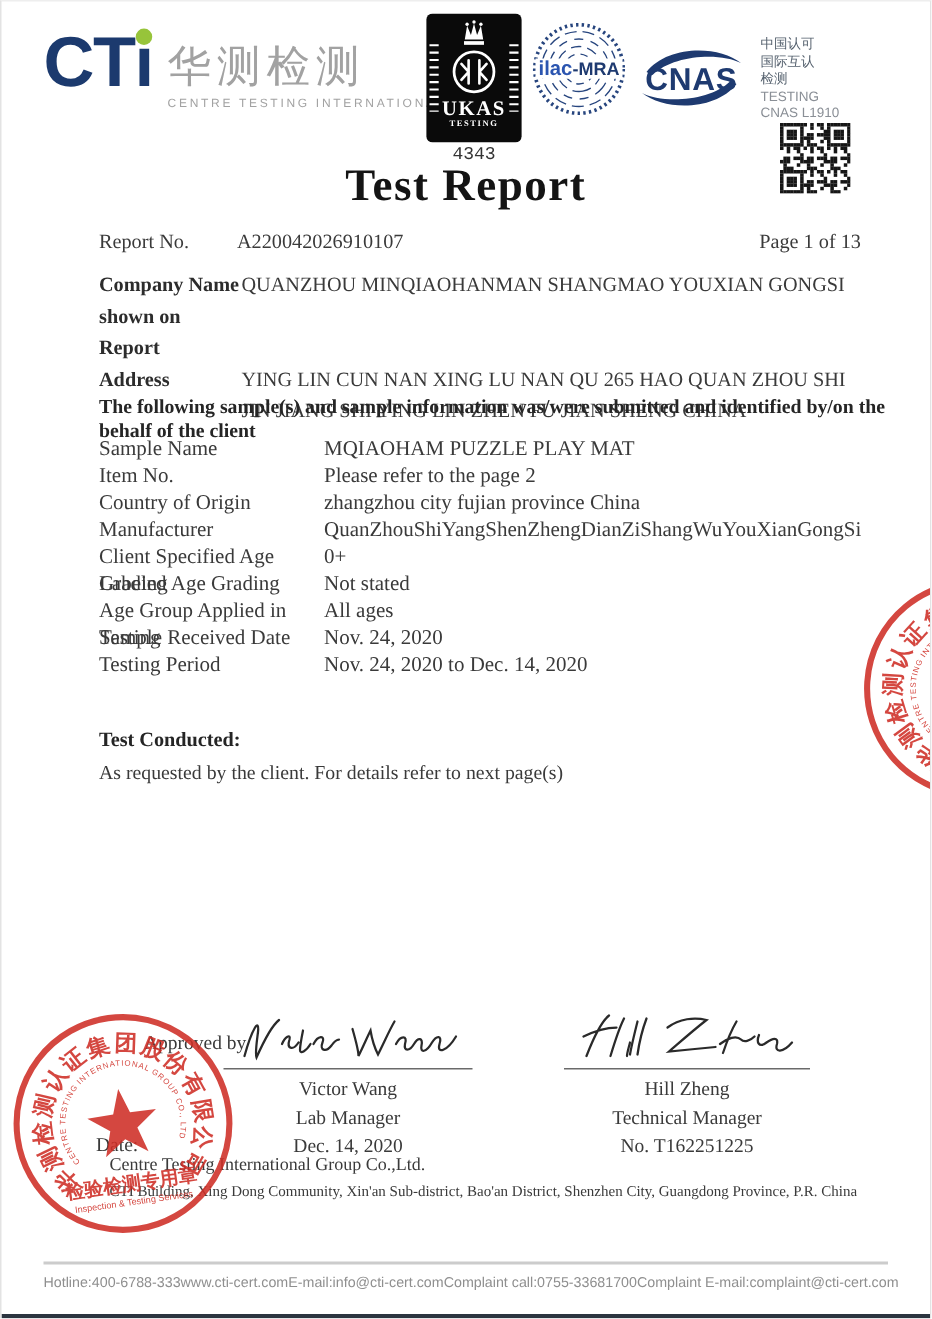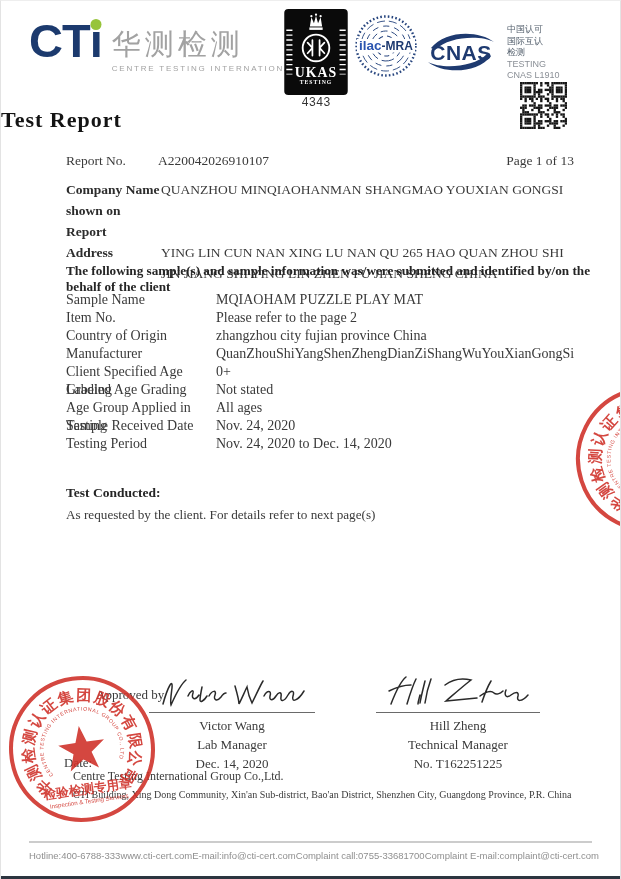--- a/index.html
+++ b/index.html
@@ -29,22 +29,22 @@
   .ukas-number { left:283px; top:95px; width:64px; text-align:center;
                  font-family:Liberation Mono, monospace; font-size:12px; color:#333; }
   .ilac-mark { left:353px; top:13px; }
   .cnas-mark { left:421px; top:26px; }
   .cnas-text { left:506px; top:23px; font-family:"Liberation Sans","DejaVu Sans",sans-serif;
                font-size:9px; line-height:11.5px; color:#55616e; }
   .cnas-text .en { color:#8a8f96; }
   .qr { left:519px; top:81px; }
 
   
-  .doc-title { left:0; top:106px; width:100%; 
-               font-size:22px; font-weight:bold; color:#141414; letter-spacing:1px; }
+  .doc-title { left:0; top:106px; width:100%; text-align:center;
+               font-size:30px; font-weight:bold; color:#141414; letter-spacing:1px; }
   .report-row { left:65px; right:46px; top:152px; display:flex; font-size:13.5px; color:#3a3a3a; }
   .report-no-label { width:66px; }
   .report-no-value { margin-left:26px; flex:1; }
   .page-label { text-align:right;margin-left:22px; }
 
   
   .company { left:65px; right:40px; top:178px; font-size:13.5px; line-height:21px; }
   .c-row { display:flex; }
   .c-label { width:95px; font-weight:bold; color:#2c2c2c; flex-shrink:0; }
   .c-value { flex:1; }

